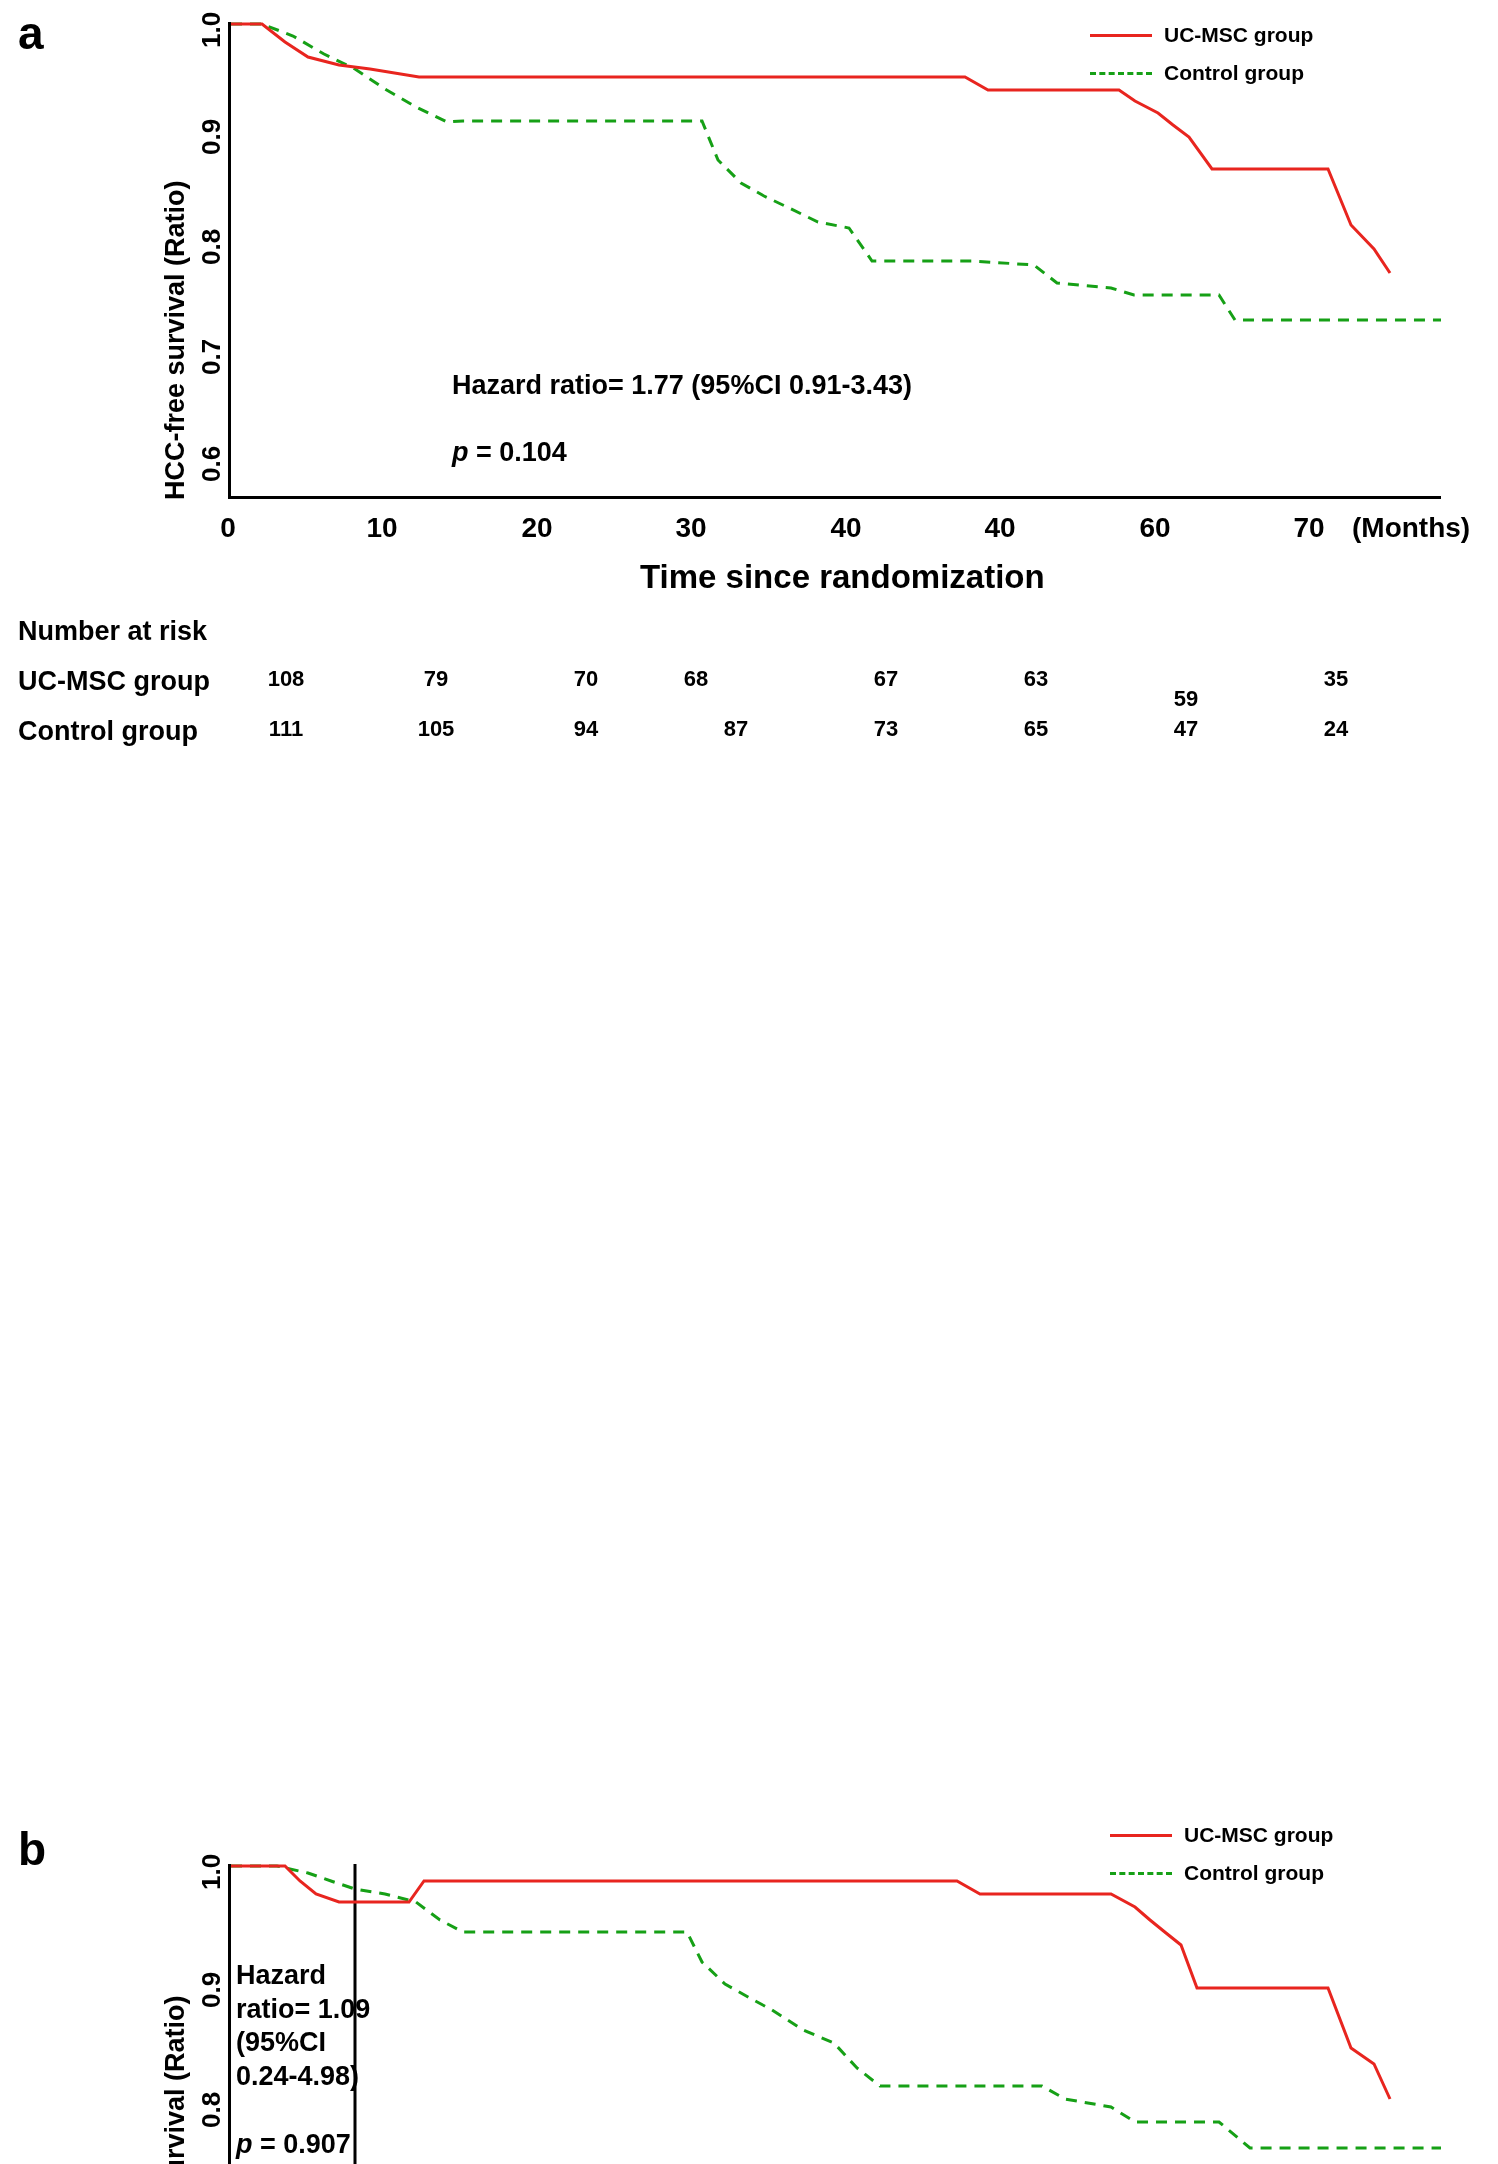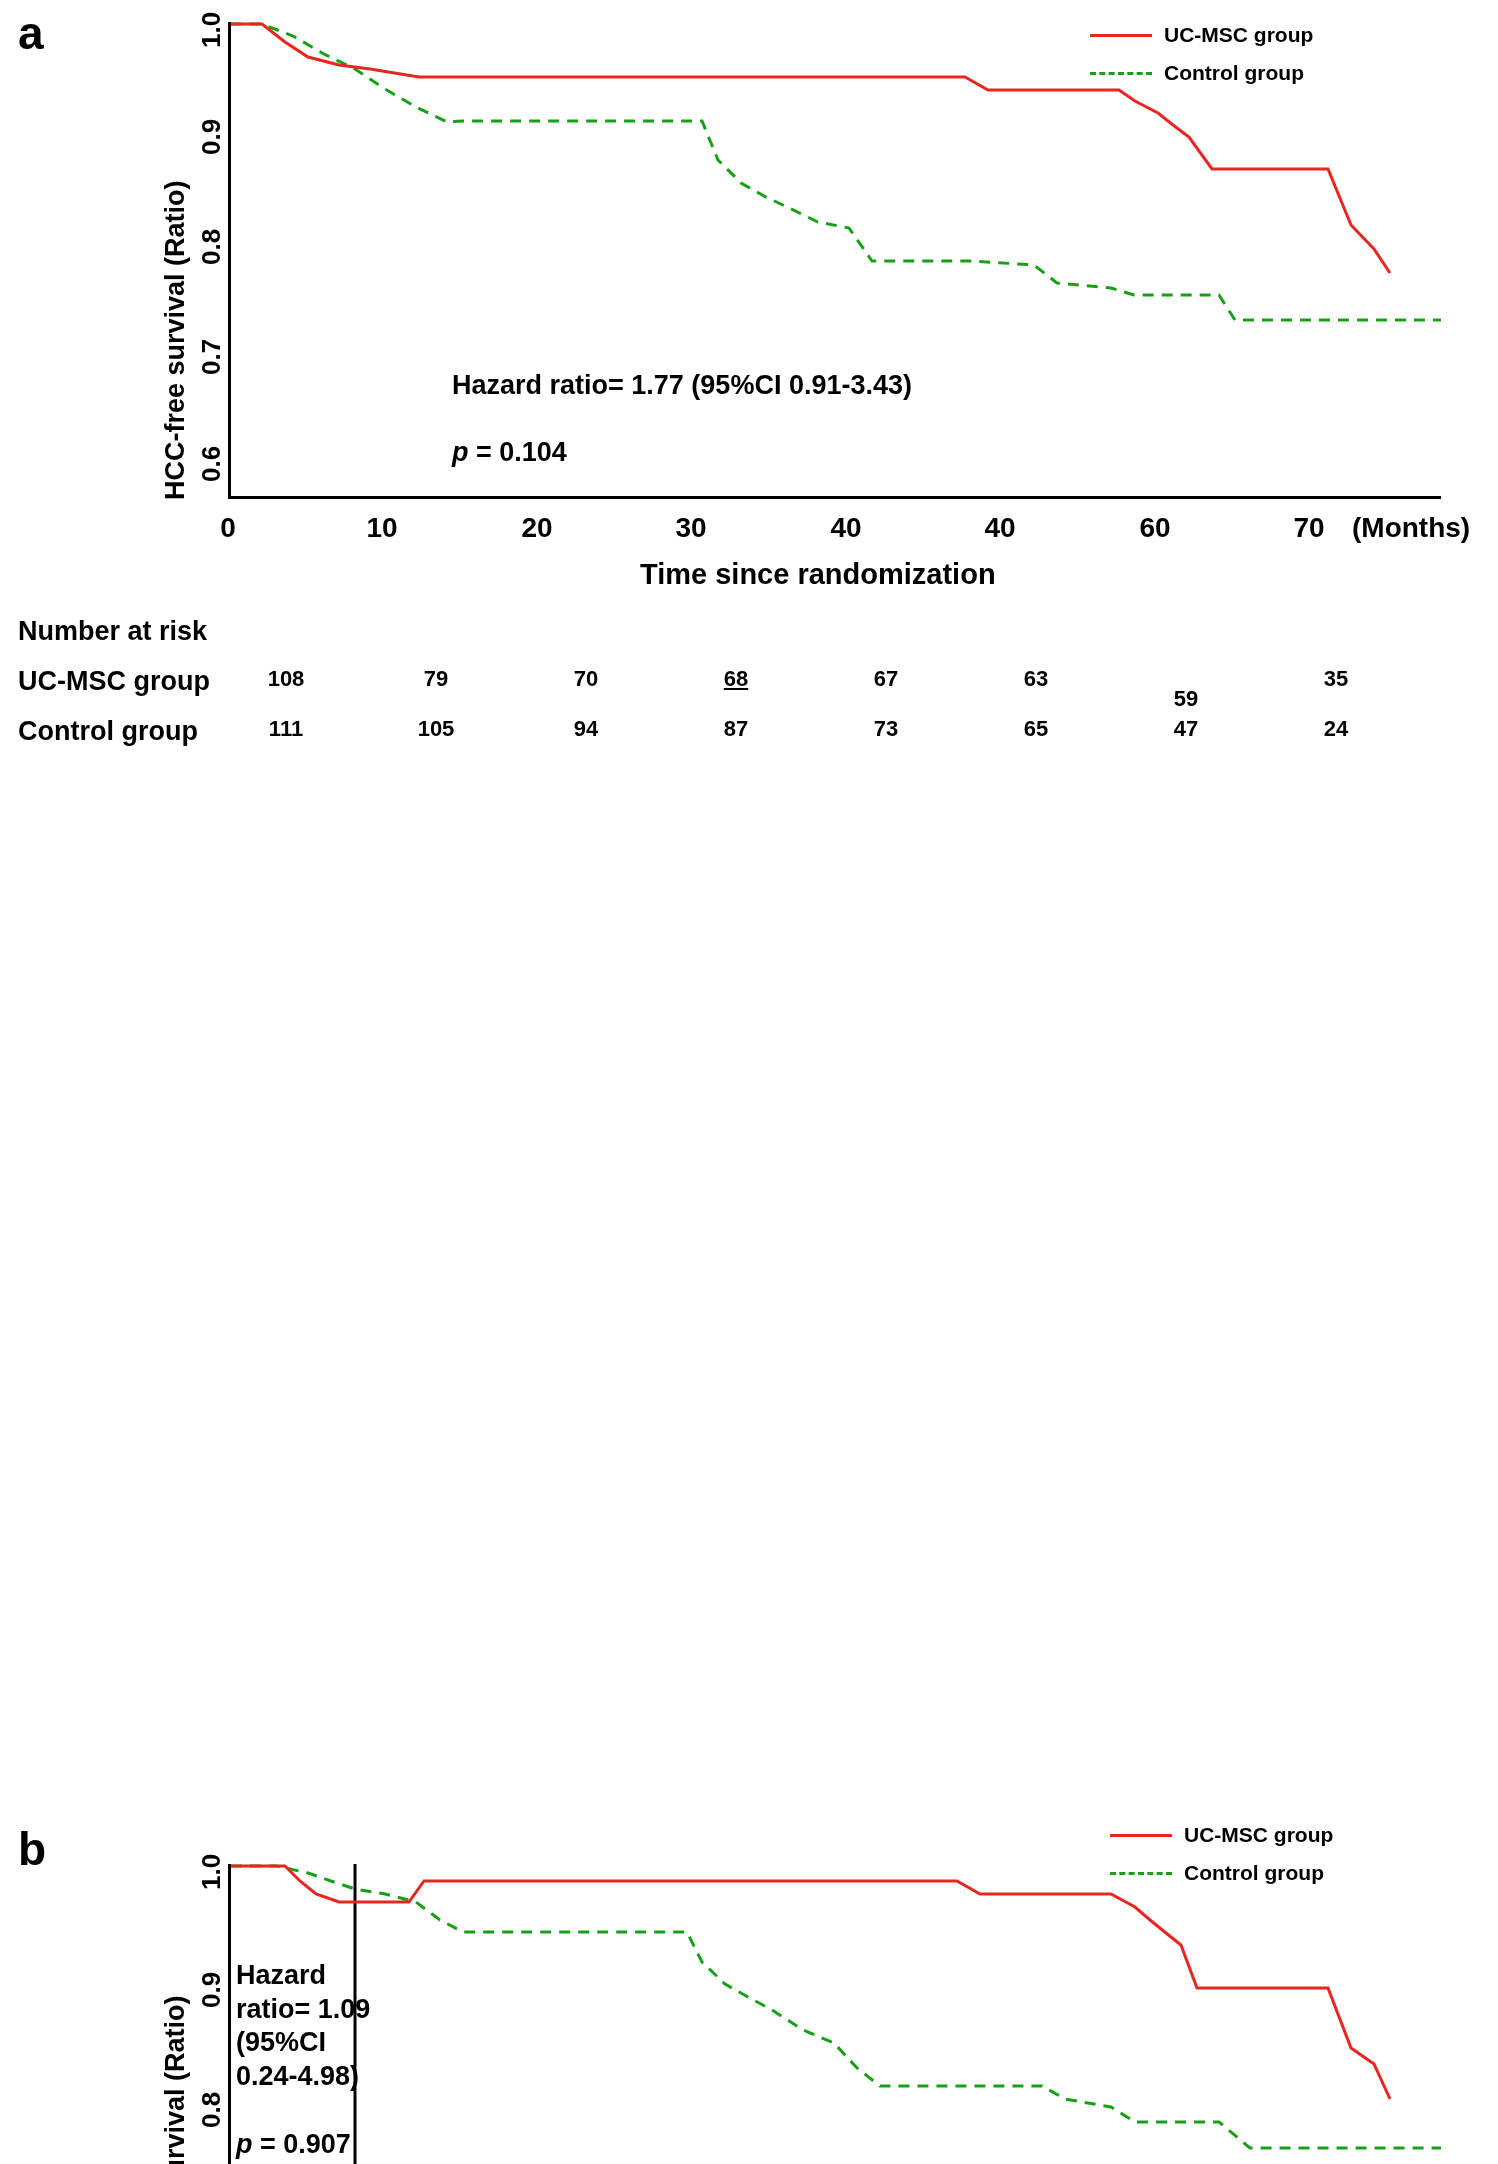--- a/index.html
+++ b/index.html
@@ -55,21 +55,21 @@
   }
   .x-tick-label {
     position: absolute;
     font-size: 28px;
     font-weight: bold;
     white-space: nowrap;
     text-align: center;
   }
   .x-axis-title {
     position: absolute;
-    font-size: 29px;
+    font-size: 33px;
     font-weight: bold;
     white-space: nowrap;
   }
   .months-label {
     position: absolute;
     font-size: 28px;
     font-weight: bold;
     white-space: nowrap;
   }
 
@@ -197,21 +197,21 @@
     <div><span class="ital">p</span><span> = 0.104</span></div>
   </div>
 
   <div class="risk-title" style="left:18px; top:616px;">Number at risk</div>
 
   <div class="risk-row" style="left:18px; top:666px; width:1400px;">
     <span class="risk-rowlabel">UC-MSC group</span>
     <span class="risk-cell" style="left:268px;">108</span>
     <span class="risk-cell" style="left:418px;">79</span>
     <span class="risk-cell" style="left:568px;">70</span>
-    <span class="risk-cell" style="left:718px;text-decoration:underline;">68</span>
+    <span class="risk-cell" style="left:678px;">68</span>
     <span class="risk-cell" style="left:868px;">67</span>
     <span class="risk-cell" style="left:1018px;">63</span>
     <span class="risk-cell" style="left:1168px;margin-top:20px;">59</span>
     <span class="risk-cell" style="left:1318px;">35</span>
   </div>
 
   <div class="risk-row" style="left:18px; top:716px; width:1400px;">
     <span class="risk-rowlabel">Control group</span>
     <span class="risk-cell" style="left:268px;">111</span>
     <span class="risk-cell" style="left:418px;">105</span>

